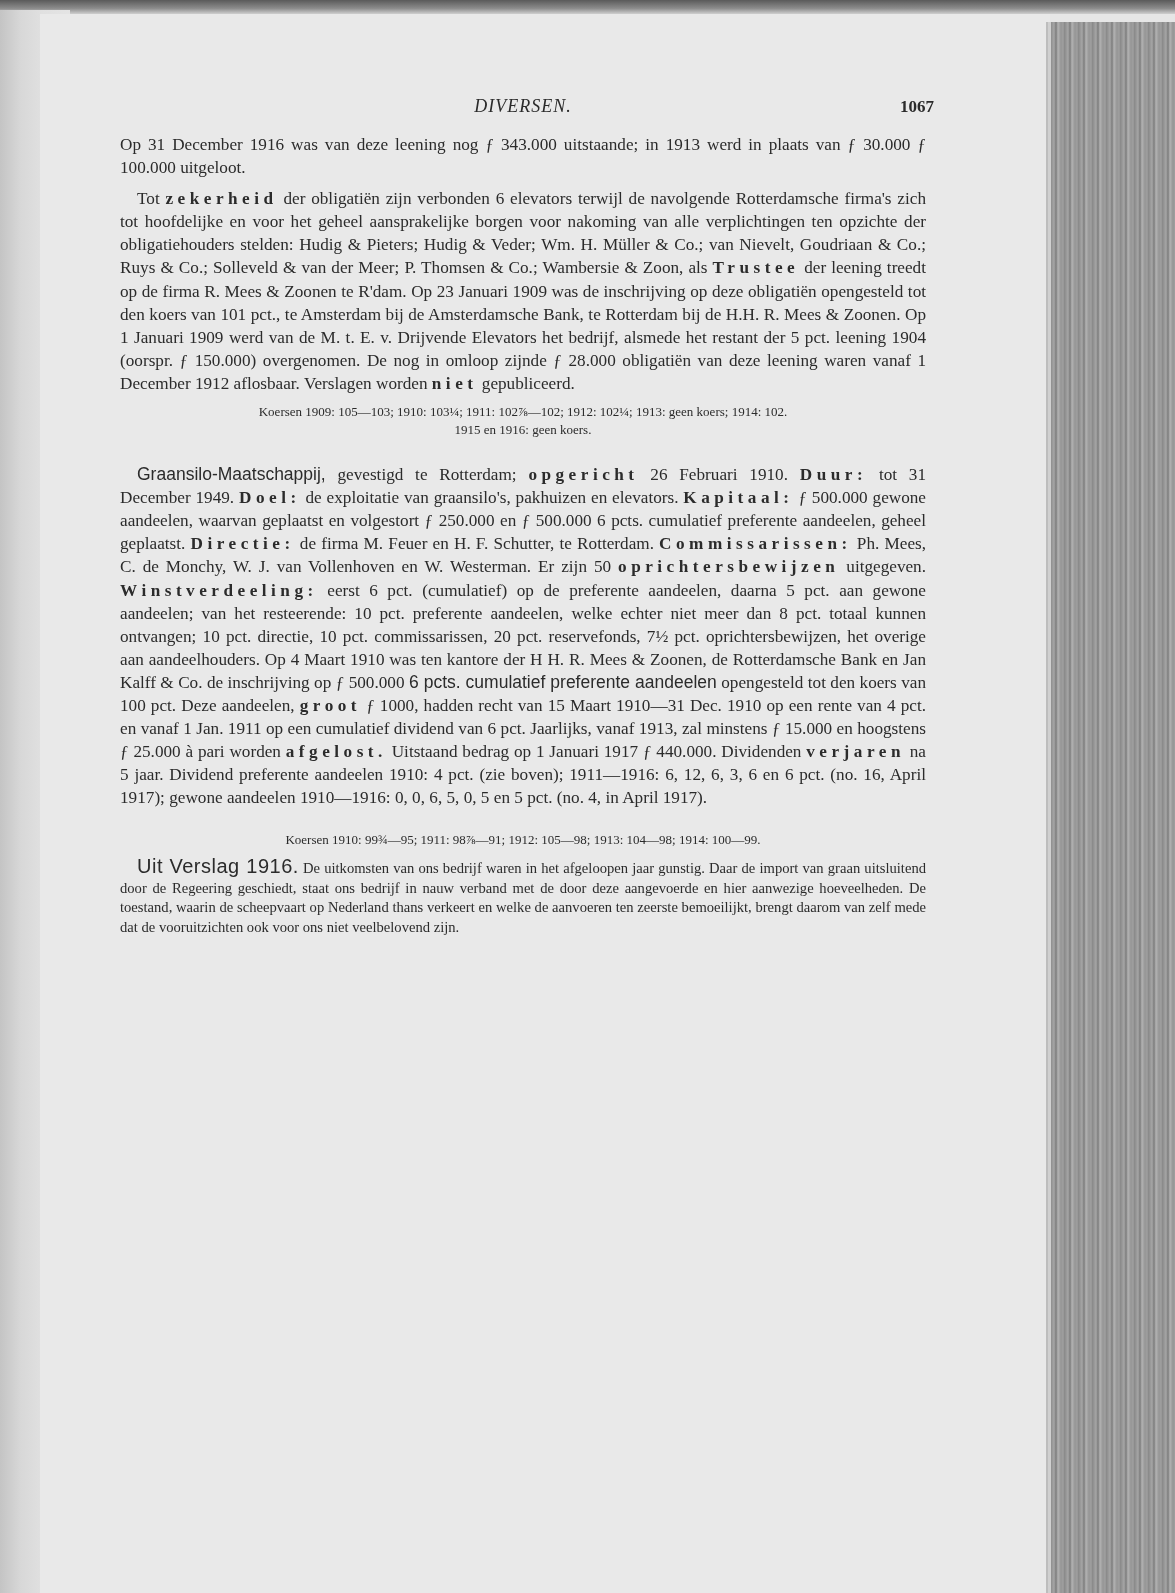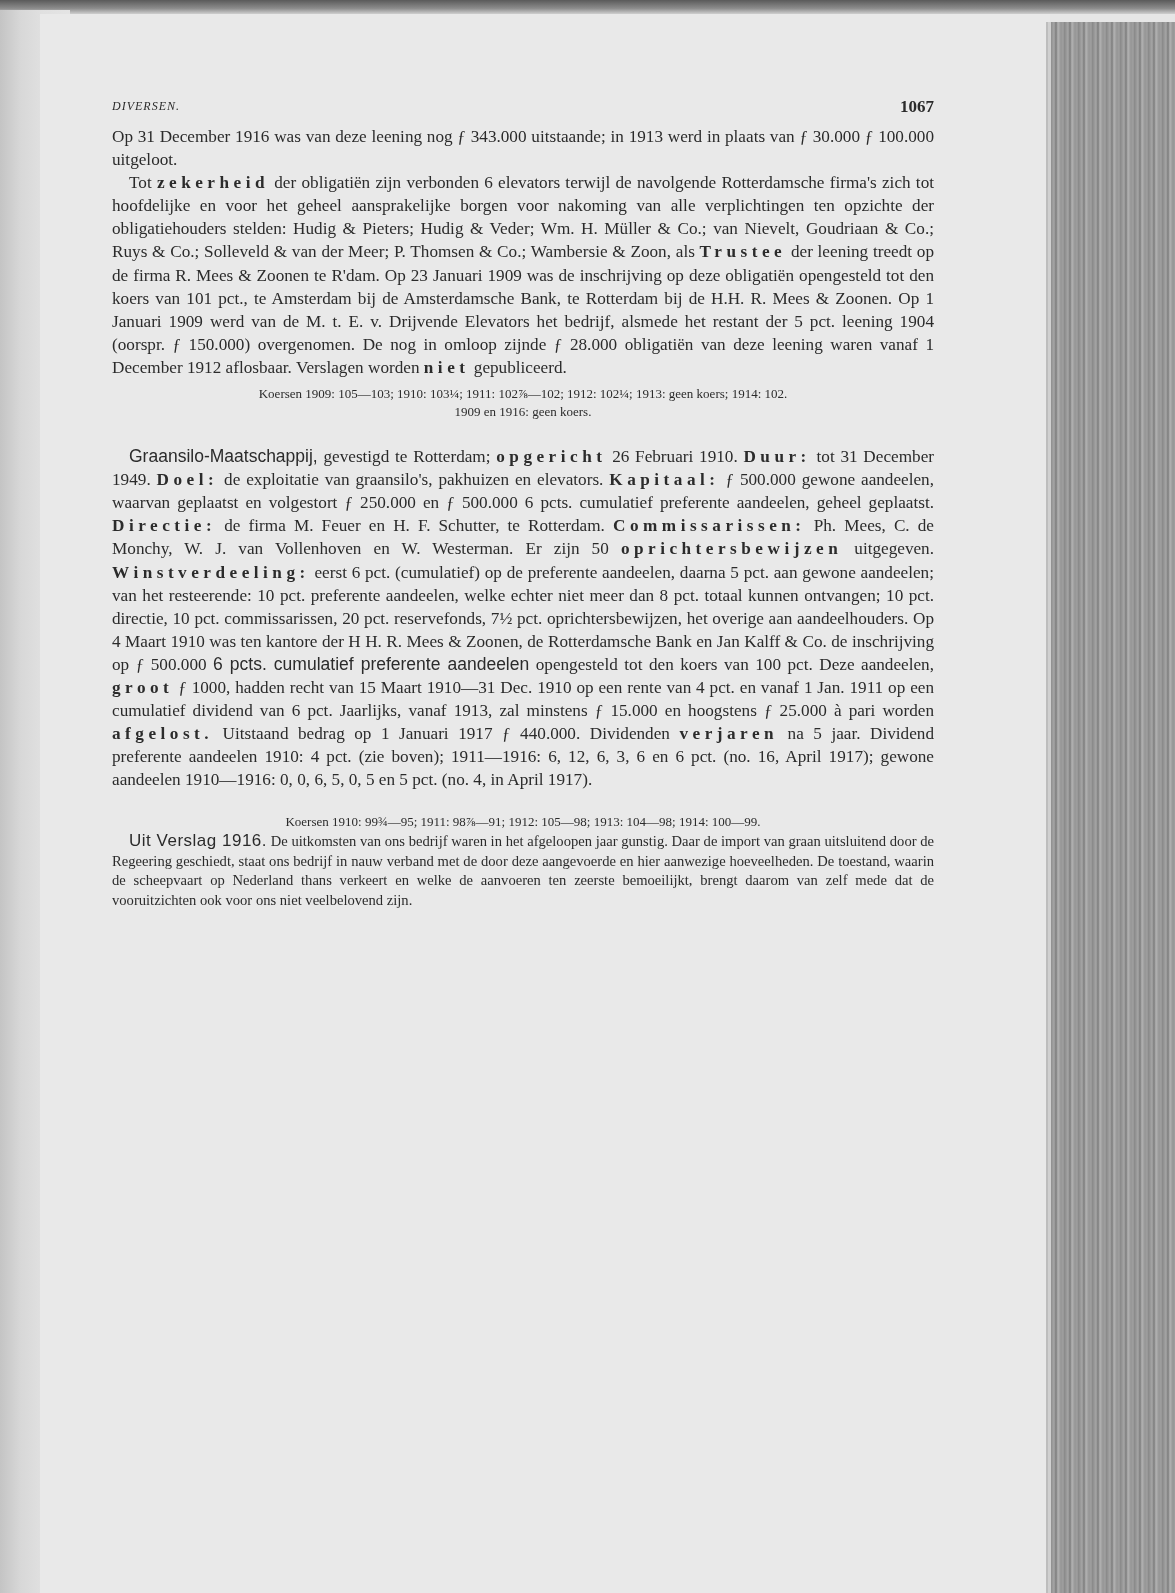--- a/index.html
+++ b/index.html
@@ -32,39 +32,39 @@
       position: absolute; left: 1046px; top: 22px; width: 6px; height: 1571px;
       background: #bdbdbd;
     }
 
     .content {
       position: absolute; left: 112px; top: 95px; width: 822px;
       font-size: 17.2px; line-height: 23.1px;
     }
     .header { position: relative; height: 30px; }
     .running-title {
-      position: absolute; left: 0; right: 0; text-align: left;
-      font-style: italic; font-size: 12px; letter-spacing: 1px; top: 0;
+      position: absolute; left: 0; right: 0; text-align: center;
+      font-style: italic; font-size: 18px; letter-spacing: 1px; top: 0;
     }
     .page-number { position: absolute; right: 0; top: 0; font-size: 17px; font-weight: bold; }
 
-    p { margin: 0; text-align: justify; }
+    p { margin: 8px; text-align: justify; }
     p.indent { text-indent: 17px; }
     .sp { letter-spacing: 4.5px; font-weight: bold; }
     .bold-sans {
       font-family: "Liberation Sans", "DejaVu Sans", sans-serif;
       font-weight: normal; font-size: 17.5px;
     }
     .small {
       text-align: center; font-size: 13px; line-height: 18px;
     }
     .prices-1 { margin-top: 6px; margin-bottom: 24px; }
     .prices-2 { margin-top: 22px; }
     .report { font-size: 14.6px; line-height: 19.5px; }
-    .report .bold-sans { font-size: 17px; letter-spacing: 0.5px; }
+    .report .bold-sans { font-size: 20px; letter-spacing: 0.5px; }
   </style>
 </head>
 <body>
 
 <div class="top-shadow"></div>
 <div class="left-gutter"></div>
 <div class="page"></div>
 <div class="page-stack-edge"></div>
 <div class="page-stack"></div>
 
@@ -72,21 +72,21 @@
   <div class="header">
     <span class="running-title">DIVERSEN.</span>
     <span class="page-number">1067</span>
   </div>
 
   <p>Op 31 December 1916 was van deze leening nog ƒ 343.000 uitstaande; in 1913 werd in plaats van ƒ 30.000 ƒ 100.000 uitgeloot.</p>
   <p class="indent"><span>Tot </span><span class="sp">zekerheid</span><span> der obligatiën zijn verbonden 6 elevators terwijl de navolgende Rotterdamsche firma's zich tot hoofdelijke en voor het geheel aansprakelijke borgen voor nakoming van alle verplichtingen ten opzichte der obligatiehouders stelden: Hudig &amp; Pieters; Hudig &amp; Veder; Wm. H. Müller &amp; Co.; van Nievelt, Goudriaan &amp; Co.; Ruys &amp; Co.; Solleveld &amp; van der Meer; P. Thomsen &amp; Co.; Wambersie &amp; Zoon, als </span><span class="sp">Trustee</span><span> der leening treedt op de firma R. Mees &amp; Zoonen te R'dam. Op 23 Januari 1909 was de inschrijving op deze obligatiën opengesteld tot den koers van 101 pct., te Amsterdam bij de Amsterdamsche Bank, te Rotterdam bij de H.H. R. Mees &amp; Zoonen. Op 1 Januari 1909 werd van de M. t. E. v. Drijvende Elevators het bedrijf, alsmede het restant der 5 pct. leening 1904 (oorspr. ƒ 150.000) overgenomen. De nog in omloop zijnde ƒ 28.000 obligatiën van deze leening waren vanaf 1 December 1912 aflosbaar. Verslagen worden </span><span class="sp">niet</span><span> gepubliceerd.</span></p>
 
   <div class="small prices-1">
     <div>Koersen 1909: 105—103; 1910: 103¼; 1911: 102⅞—102; 1912: 102¼; 1913: geen koers; 1914: 102.</div>
-    <div>1909 en 1916: geen koers.</div>
+    <div>1915 en 1916: geen koers.</div>
   </div>
 
   <p class="indent"><span class="bold-sans">Graansilo-Maatschappij,</span><span> gevestigd te Rotterdam; </span><span class="sp">opgericht</span><span> 26 Februari 1910. </span><span class="sp">Duur:</span><span> tot 31 December 1949. </span><span class="sp">Doel:</span><span> de exploitatie van graansilo's, pakhuizen en elevators. </span><span class="sp">Kapitaal:</span><span> ƒ 500.000 gewone aandeelen, waarvan geplaatst en volgestort ƒ 250.000 en ƒ 500.000 6 pcts. cumulatief preferente aandeelen, geheel geplaatst. </span><span class="sp">Directie:</span><span> de firma M. Feuer en H. F. Schutter, te Rotterdam. </span><span class="sp">Commissarissen:</span><span> Ph. Mees, C. de Monchy, W. J. van Vollenhoven en W. Westerman. Er zijn 50 </span><span class="sp">oprichtersbewijzen</span><span> uitgegeven. </span><span class="sp">Winstverdeeling:</span><span> eerst 6 pct. (cumulatief) op de preferente aandeelen, daarna 5 pct. aan gewone aandeelen; van het resteerende: 10 pct. preferente aandeelen, welke echter niet meer dan 8 pct. totaal kunnen ontvangen; 10 pct. directie, 10 pct. commissarissen, 20 pct. reservefonds, 7½ pct. oprichtersbewijzen, het overige aan aandeelhouders. Op 4 Maart 1910 was ten kantore der H H. R. Mees &amp; Zoonen, de Rotterdamsche Bank en Jan Kalff &amp; Co. de inschrijving op ƒ 500.000 </span><span class="bold-sans">6 pcts. cumulatief preferente aandeelen</span><span> opengesteld tot den koers van 100 pct. Deze aandeelen, </span><span class="sp">groot</span><span> ƒ 1000, hadden recht van 15 Maart 1910—31 Dec. 1910 op een rente van 4 pct. en vanaf 1 Jan. 1911 op een cumulatief dividend van 6 pct. Jaarlijks, vanaf 1913, zal minstens ƒ 15.000 en hoogstens ƒ 25.000 à pari worden </span><span class="sp">afgelost.</span><span> Uitstaand bedrag op 1 Januari 1917 ƒ 440.000. Dividenden </span><span class="sp">verjaren</span><span> na 5 jaar. Dividend preferente aandeelen 1910: 4 pct. (zie boven); 1911—1916: 6, 12, 6, 3, 6 en 6 pct. (no. 16, April 1917); gewone aandeelen 1910—1916: 0, 0, 6, 5, 0, 5 en 5 pct. (no. 4, in April 1917).</span></p>
 
   <div class="small prices-2">
     <div>Koersen 1910: 99¾—95; 1911: 98⅞—91; 1912: 105—98; 1913: 104—98; 1914: 100—99.</div>
   </div>
 
   <p class="indent report"><span class="bold-sans">Uit Verslag 1916.</span><span> De uitkomsten van ons bedrijf waren in het afgeloopen jaar gunstig. Daar de import van graan uitsluitend door de Regeering geschiedt, staat ons bedrijf in nauw verband met de door deze aangevoerde en hier aanwezige hoeveelheden. De toestand, waarin de scheepvaart op Nederland thans verkeert en welke de aanvoeren ten zeerste bemoeilijkt, brengt daarom van zelf mede dat de vooruitzichten ook voor ons niet veelbelovend zijn.</span></p>
 </div>

